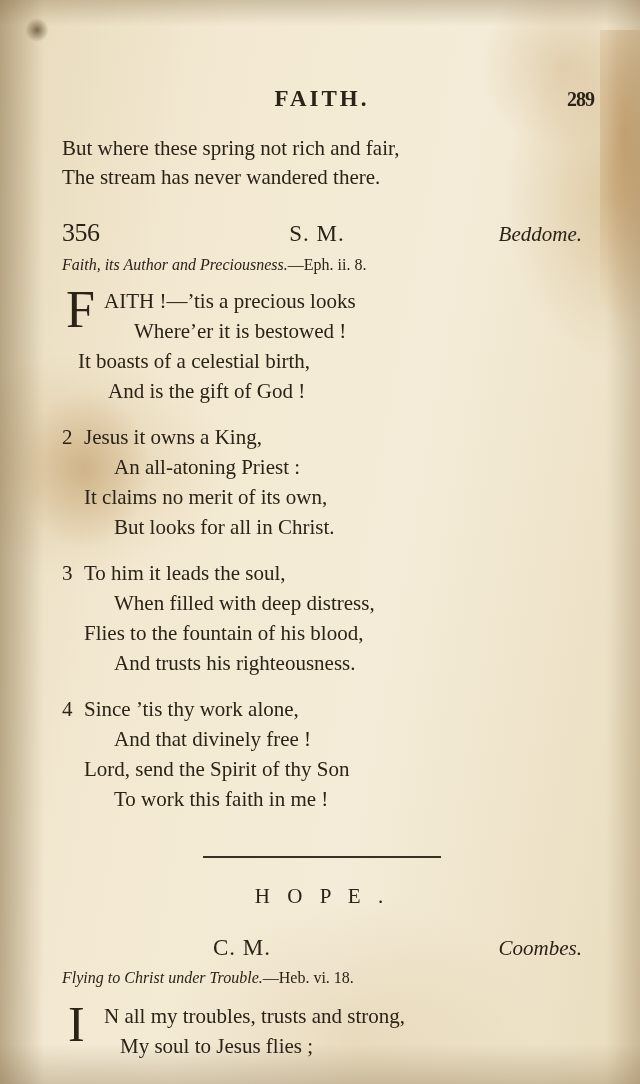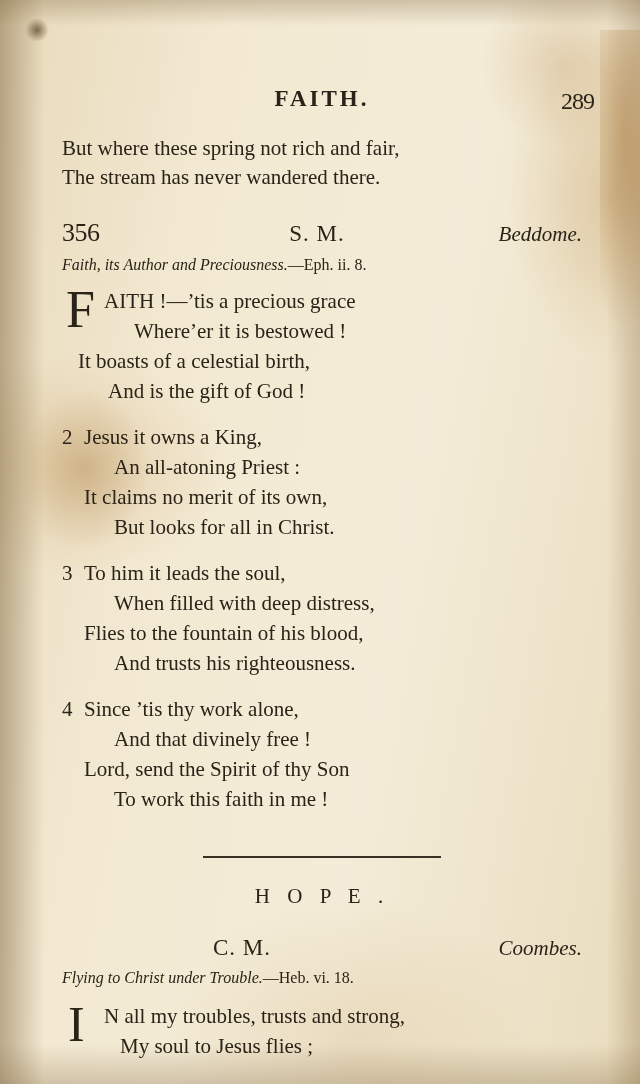--- a/index.html
+++ b/index.html
@@ -75,22 +75,22 @@
     text-align: center;
     font-size: 23px;
     letter-spacing: 3px;
     font-weight: bold;
     color: #2b2318;
   }
   .runhead .pageno {
     position: absolute;
     right: -12px;
     top: 2px;
-    font-size: 24px;
-    font-weight: normal;
+    font-size: 20px;
+    font-weight: bold;
     letter-spacing: -1px;
     color: #2b2318;
   }
   .verse-lines {
     font-size: 21px;
     line-height: 29px;
     margin-top: 14px;
   }
   .verse-lines div { white-space: pre; }
 
@@ -214,21 +214,21 @@
 
     <div class="hymn-head">
       <div class="hymn-num">356</div>
       <div class="hymn-meter">S. M.</div>
       <div class="hymn-author">Beddome.</div>
     </div>
     <div class="hymn-sub"><i>Faith, its Author and Preciousness.</i><span>—Eph. ii. 8.</span></div>
 
     <div class="first-stanza">
       <span class="dropcap">F</span>
-      <div class="fs-l1">AITH !—’tis a precious grace</div>
+      <div class="fs-l1">AITH !—’tis a precious looks</div>
       <div class="fs-l2">Where’er it is bestowed !</div>
       <div class="fs-l3">It boasts of a celestial birth,</div>
       <div class="fs-l4">And is the gift of God !</div>
     </div>
 
     <div class="stanza numbered">
       <span class="num">2</span>
       <div class="body">
         <div class="ln">Jesus it owns a King,</div>
         <div class="ln ln2">An all-atoning Priest :</div>

